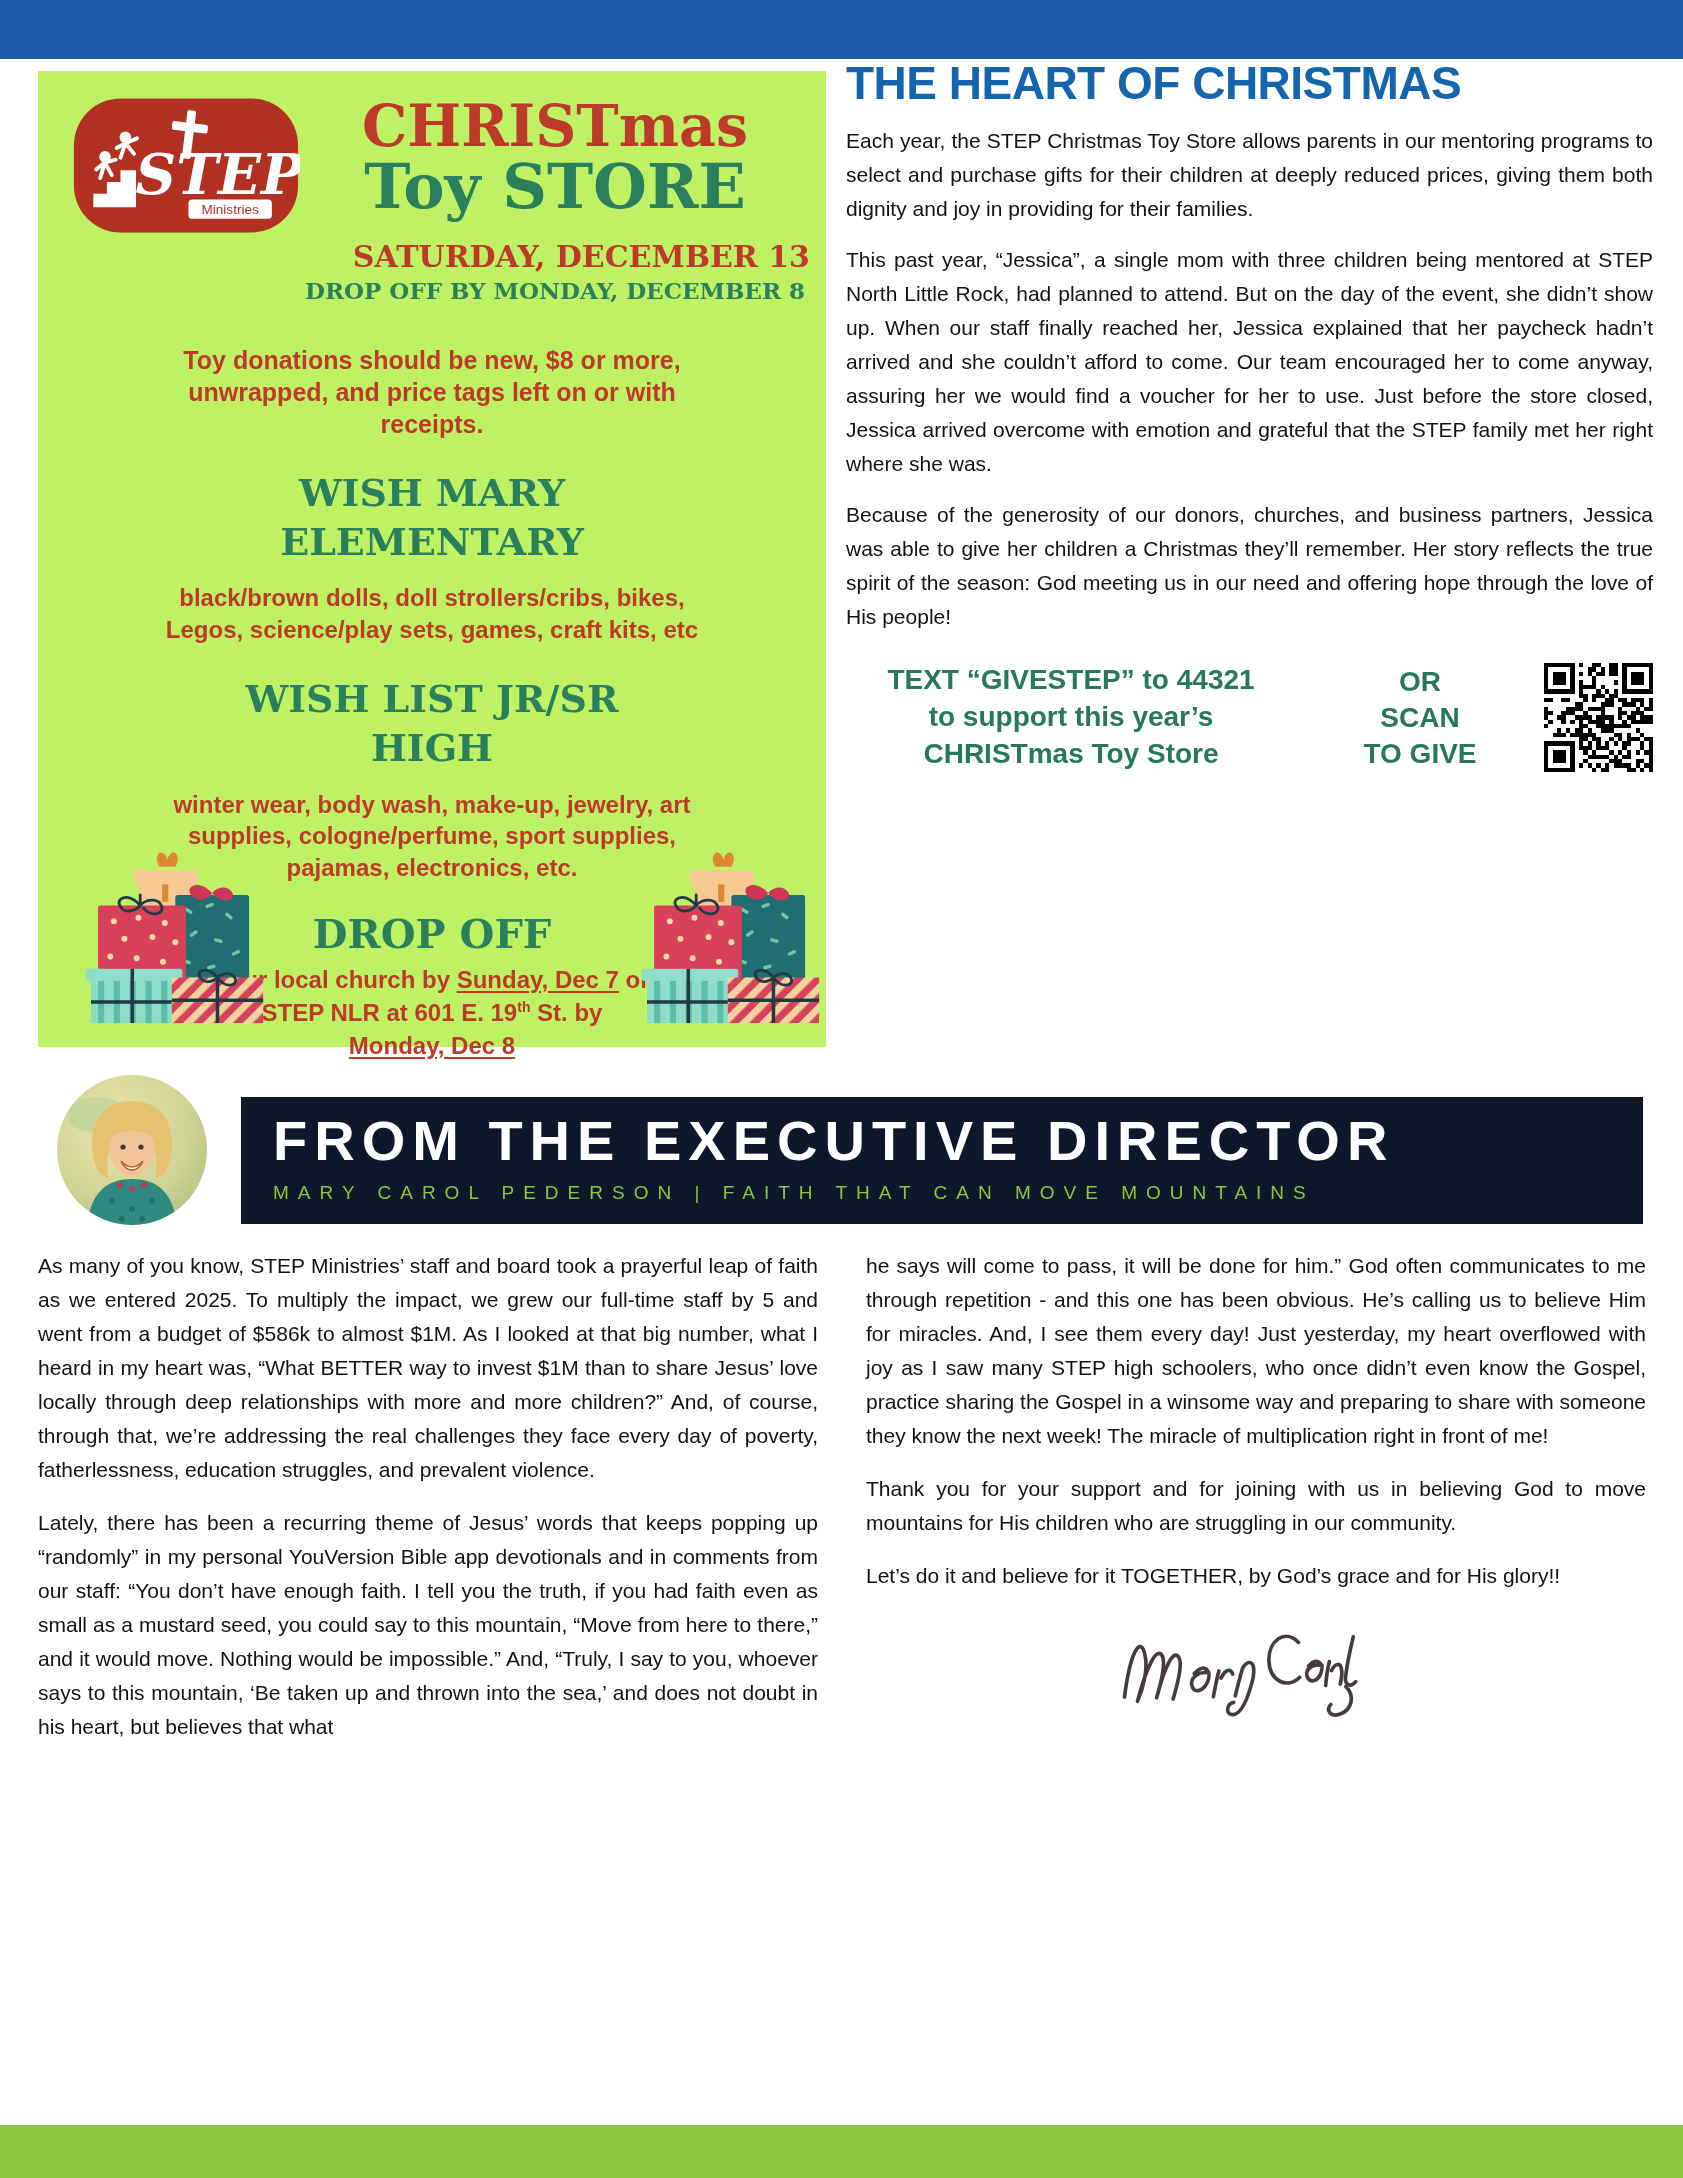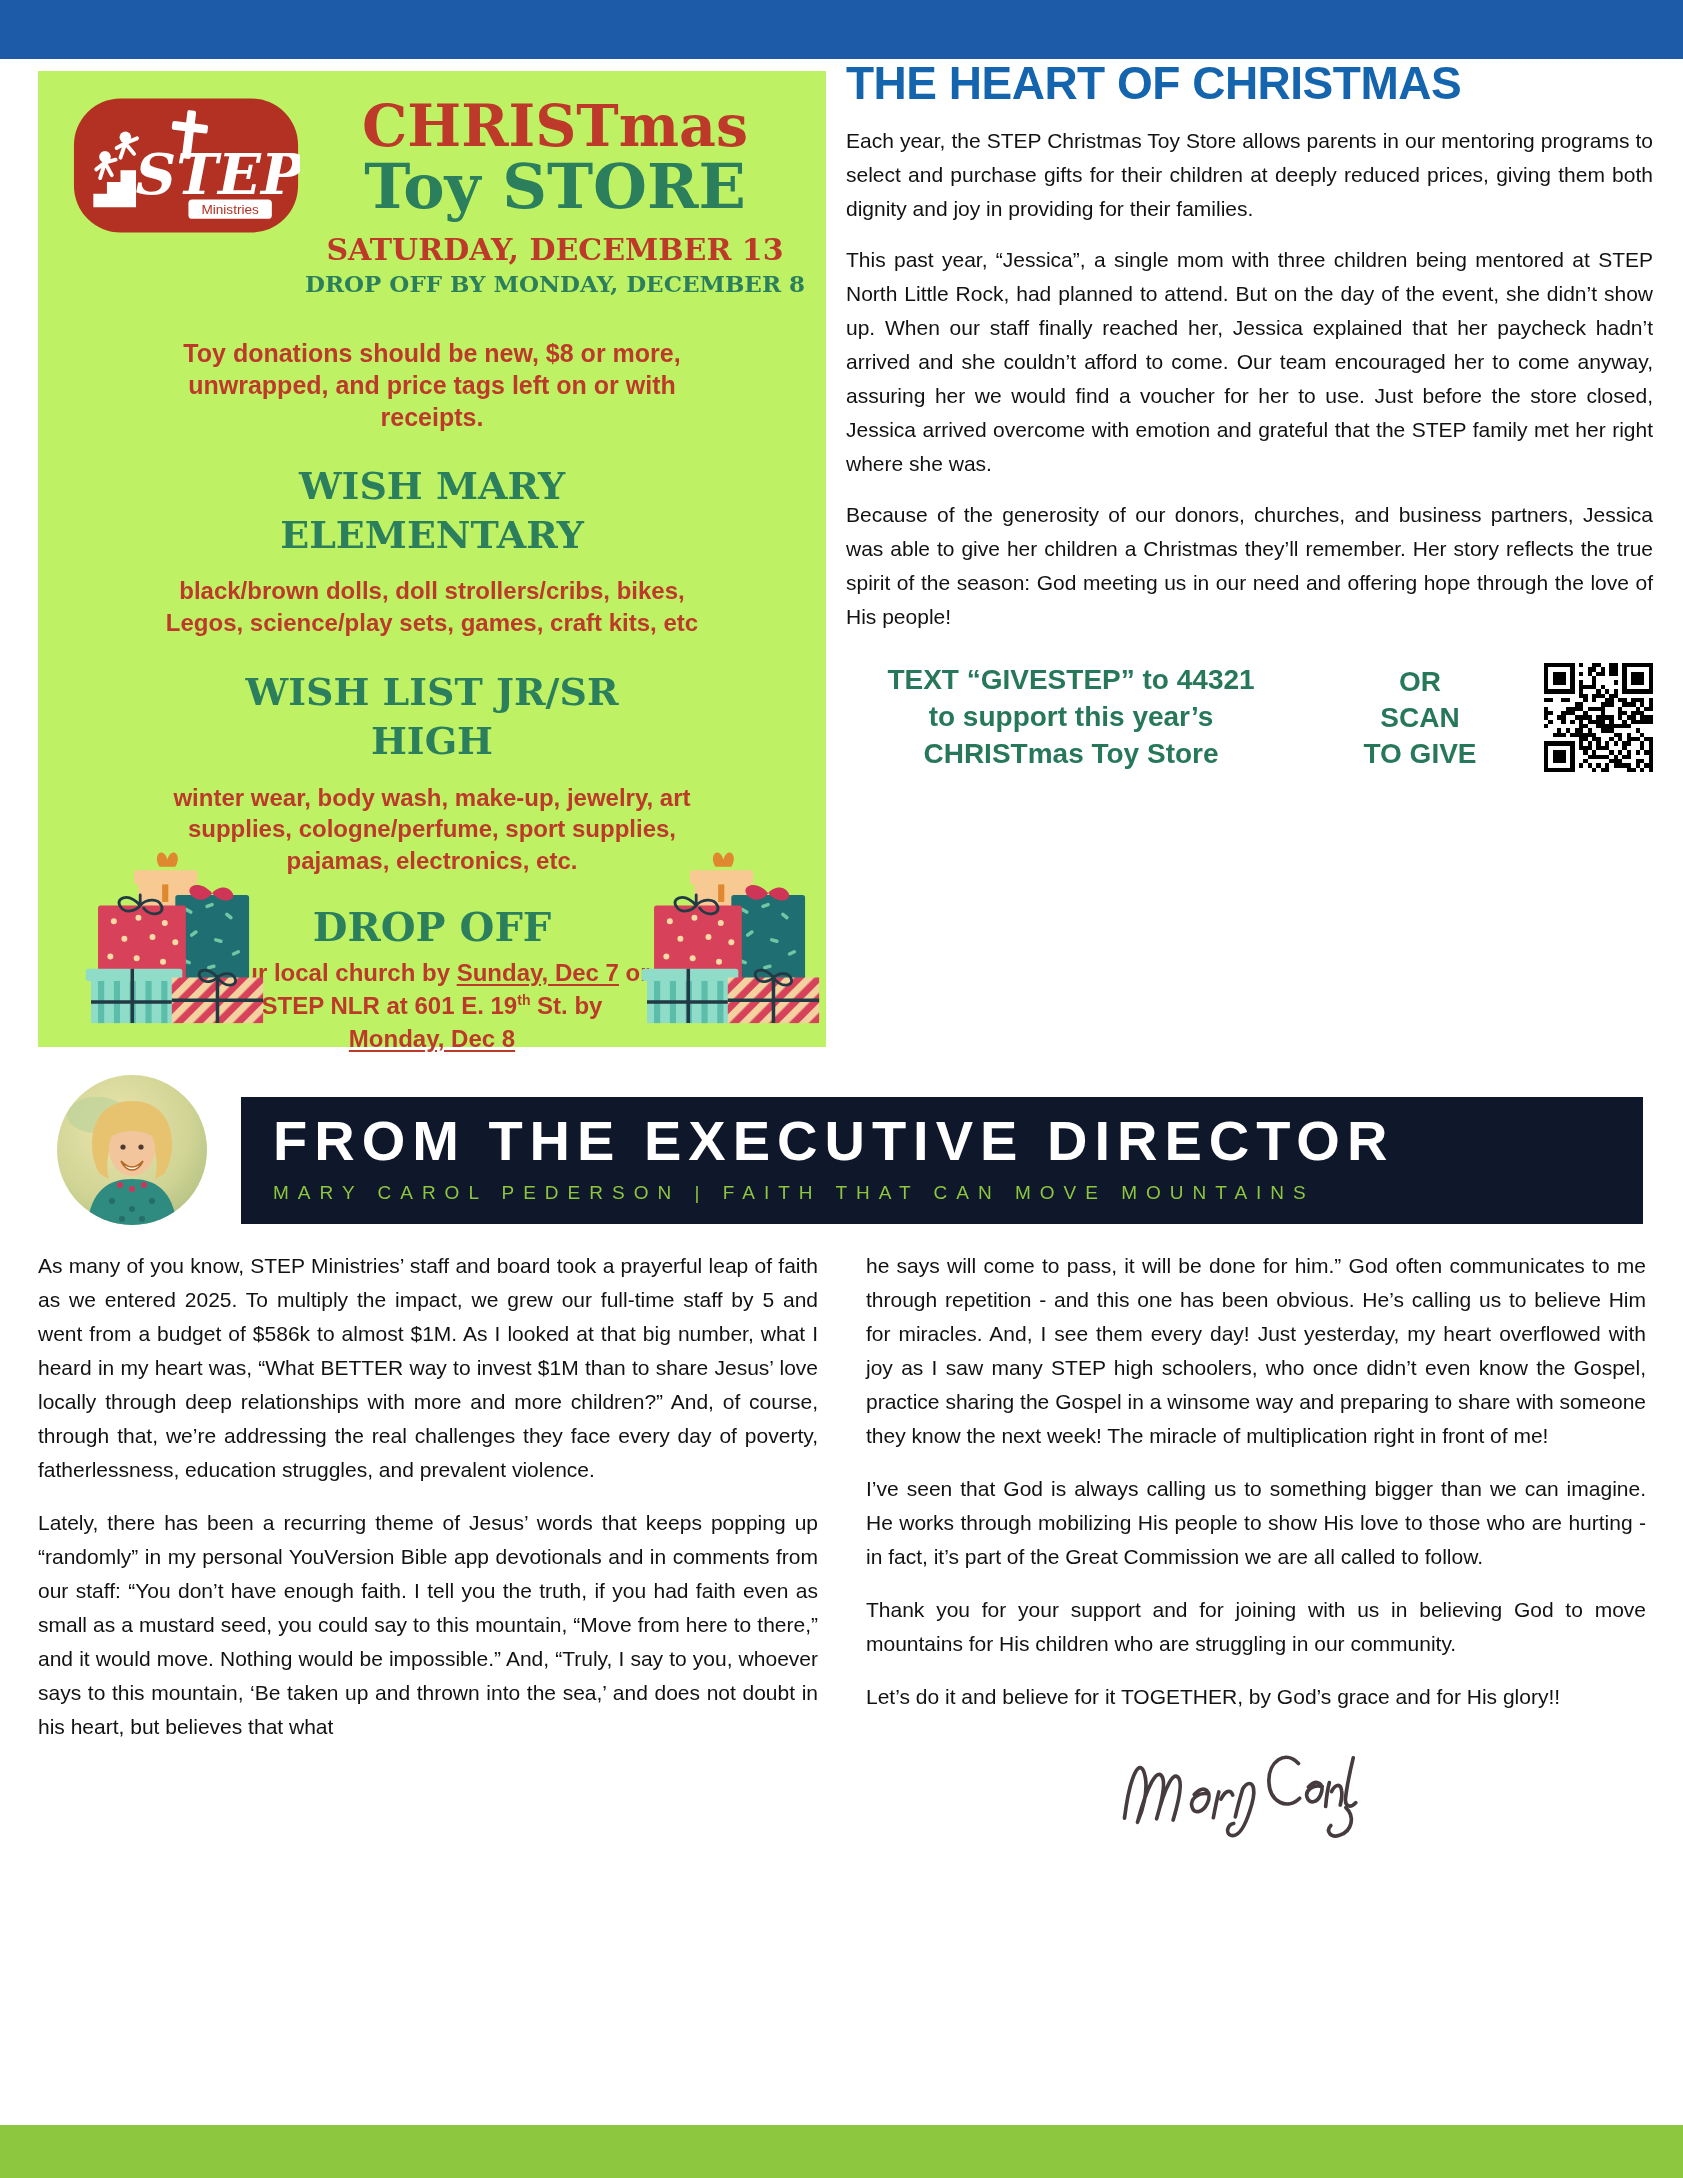--- a/index.html
+++ b/index.html
@@ -8,21 +8,21 @@
   .topbar{position:absolute;top:0;left:0;width:100%;height:59px;background:#1d5ba8;}
   .bottombar{position:absolute;bottom:0;left:0;width:100%;height:53px;background:#8dc63f;}
 
   
   .flyer{position:absolute;left:38px;top:71px;width:788px;height:976px;background:#bef264;text-align:center;}
   .flyer-header{display:flex;align-items:flex-start;padding:24px 16px 0 34px;text-align:center;}
   .logo-box{width:228px;height:141px;flex:0 0 auto;}
   .flyer-titles{flex:1;padding-top:2px;}
   .flyer-t1{font-family:"DejaVu Serif",serif;font-weight:bold;font-size:57px;line-height:1.02;color:#bd3a2a;}
   .flyer-t2{font-family:"DejaVu Serif",serif;font-weight:bold;font-size:62px;line-height:1.04;color:#2b7f5c;}
-  .event-date{font-family:"DejaVu Serif",serif;font-weight:bold;font-size:30px;color:#bd3a2a;margin-top:12px;}
+  .event-date{font-family:"DejaVu Serif",serif;font-weight:bold;font-size:30px;color:#bd3a2a;margin-top:19px;text-align:right;}
   .deadline{font-family:"DejaVu Serif",serif;font-weight:bold;font-size:23px;color:#2b7f5c;margin-top:3px;}
   .donation-note{color:#bd3a2a;font-weight:bold;font-size:25px;line-height:1.28;width:554px;margin:40px auto 0;}
   .wl-title{font-family:"DejaVu Serif",serif;font-weight:bold;color:#2b7f5c;font-size:38px;line-height:1.3;width:426px;margin:28px auto 0;}
   .wl-items{color:#bd3a2a;font-weight:bold;font-size:24px;line-height:1.32;width:584px;margin:16px auto 0;}
   .dropoff-title{font-family:"DejaVu Serif",serif;font-weight:bold;color:#2b7f5c;font-size:40px;margin:26px auto 0;}
   .dropoff-text{color:#bd3a2a;font-weight:bold;font-size:24px;line-height:1.38;margin:6px auto 0;width:465px;}
   .dropoff-text .u{text-decoration:underline;text-decoration-thickness:2px;text-underline-offset:3px;}
   .dropoff-text sup{font-size:14px;}
   .gift{position:absolute;bottom:16px;width:180px;height:194px;}
   .gift.left{left:46px;}
@@ -459,21 +459,20 @@
     <div class="banner-subtitle">MARY CAROL PEDERSON | FAITH THAT CAN MOVE MOUNTAINS</div>
   </div>
 
   <div class="columns">
     <div class="col">
       <p>As many of you know, STEP Ministries’ staff and board took a prayerful leap of faith as we entered 2025. To multiply the impact, we grew our full-time staff by 5 and went from a budget of $586k to almost $1M. As I looked at that big number, what I heard in my heart was, “What BETTER way to invest $1M than to share Jesus’ love locally through deep relationships with more and more children?” And, of course, through that, we’re addressing the real challenges they face every day of poverty, fatherlessness, education struggles, and prevalent violence.</p>
       <p>Lately, there has been a recurring theme of Jesus’ words that keeps popping up “randomly” in my personal YouVersion Bible app devotionals and in comments from our staff: “You don’t have enough faith. I tell you the truth, if you had faith even as small as a mustard seed, you could say to this mountain, “Move from here to there,” and it would move. Nothing would be impossible.” And, “Truly, I say to you, whoever says to this mountain, ‘Be taken up and thrown into the sea,’ and does not doubt in his heart, but believes that what</p>
     </div>
     <div class="col">
       <p>he says will come to pass, it will be done for him.” God often communicates to me through repetition - and this one has been obvious. He’s calling us to believe Him for miracles. And, I see them every day! Just yesterday, my heart overflowed with joy as I saw many STEP high schoolers, who once didn’t even know the Gospel, practice sharing the Gospel in a winsome way and preparing to share with someone they know the next week! The miracle of multiplication right in front of me!</p>
-      <p>I’ve seen that God is always calling us to something bigger than we can imagine. He works through mobilizing His people to show His love to those who are hurting - in fact, it’s part of the Great Commission we are all called to follow.</p>
       <p>Thank you for your support and for joining with us in believing God to move mountains for His children who are struggling in our community.</p>
       <p>Let’s do it and believe for it TOGETHER, by God’s grace and for His glory!!</p>
       <div class="signature">
         <svg viewBox="0 0 300 130" width="297" height="119">
           <g stroke="#463c40" stroke-width="4" fill="none" stroke-linecap="round" stroke-linejoin="round">
             <path d="M20 95 C28 45 40 28 44 50 C47 66 40 88 34 100 C46 60 58 40 63 52 C66 60 60 82 55 97 C66 60 76 44 81 54 C85 62 78 84 73 99"></path>
             <path d="M97 72 c12 -12 20 -2 14 10 c-5 10 -15 12 -17 3 c-2 -9 9 -16 19 -13"></path>
             <path d="M124 70 c-3 10 -5 19 -7 28 m9 -20 c5 -9 11 -11 13 -4"></path>
             <path d="M150 68 c-4 12 -7 22 -9 30 m9 -30 c5 -8 11 -8 12 0 c1 7 -2 16 -5 24 c-5 14 -12 28 -21 26 c-7 -2 -4 -12 3 -13"></path>
             <path d="M212 42 c-14 -16 -33 -3 -33 19 c0 22 19 32 33 19"></path>

